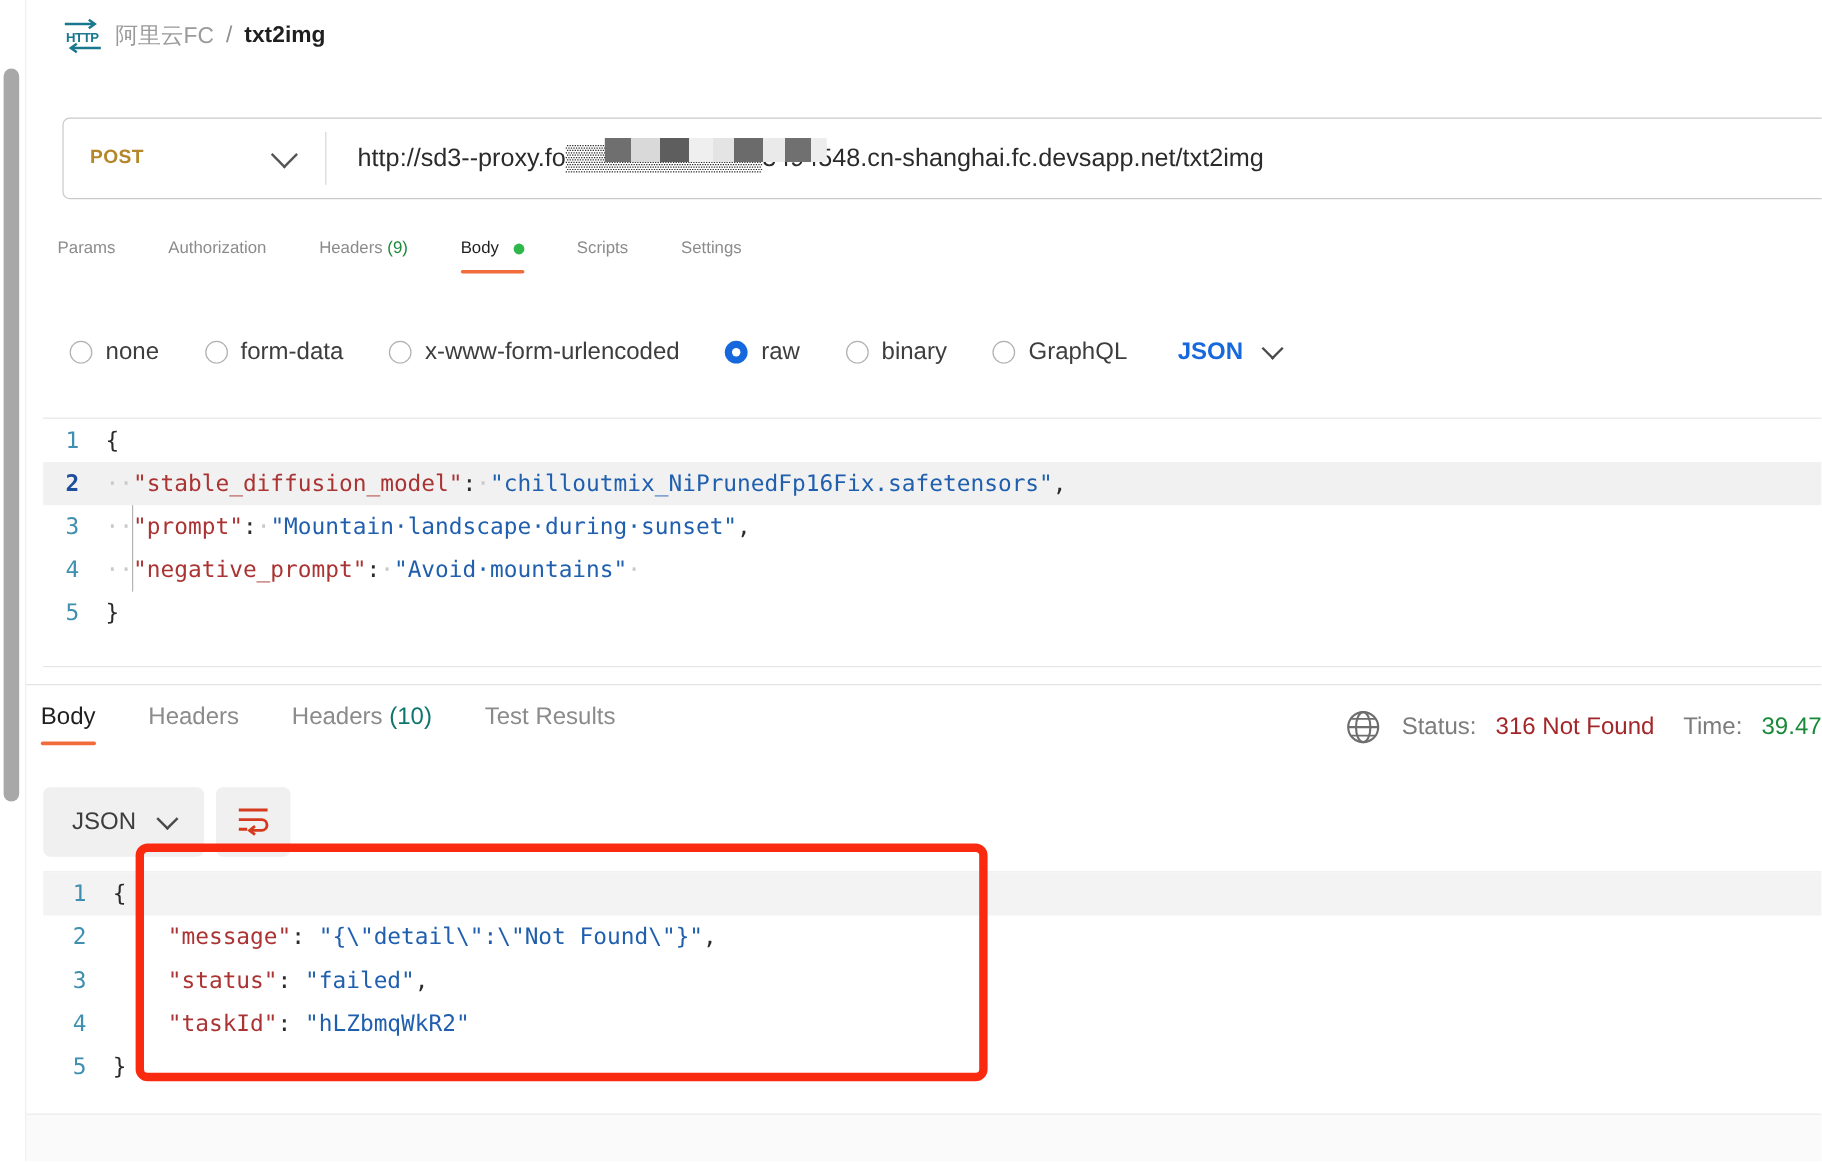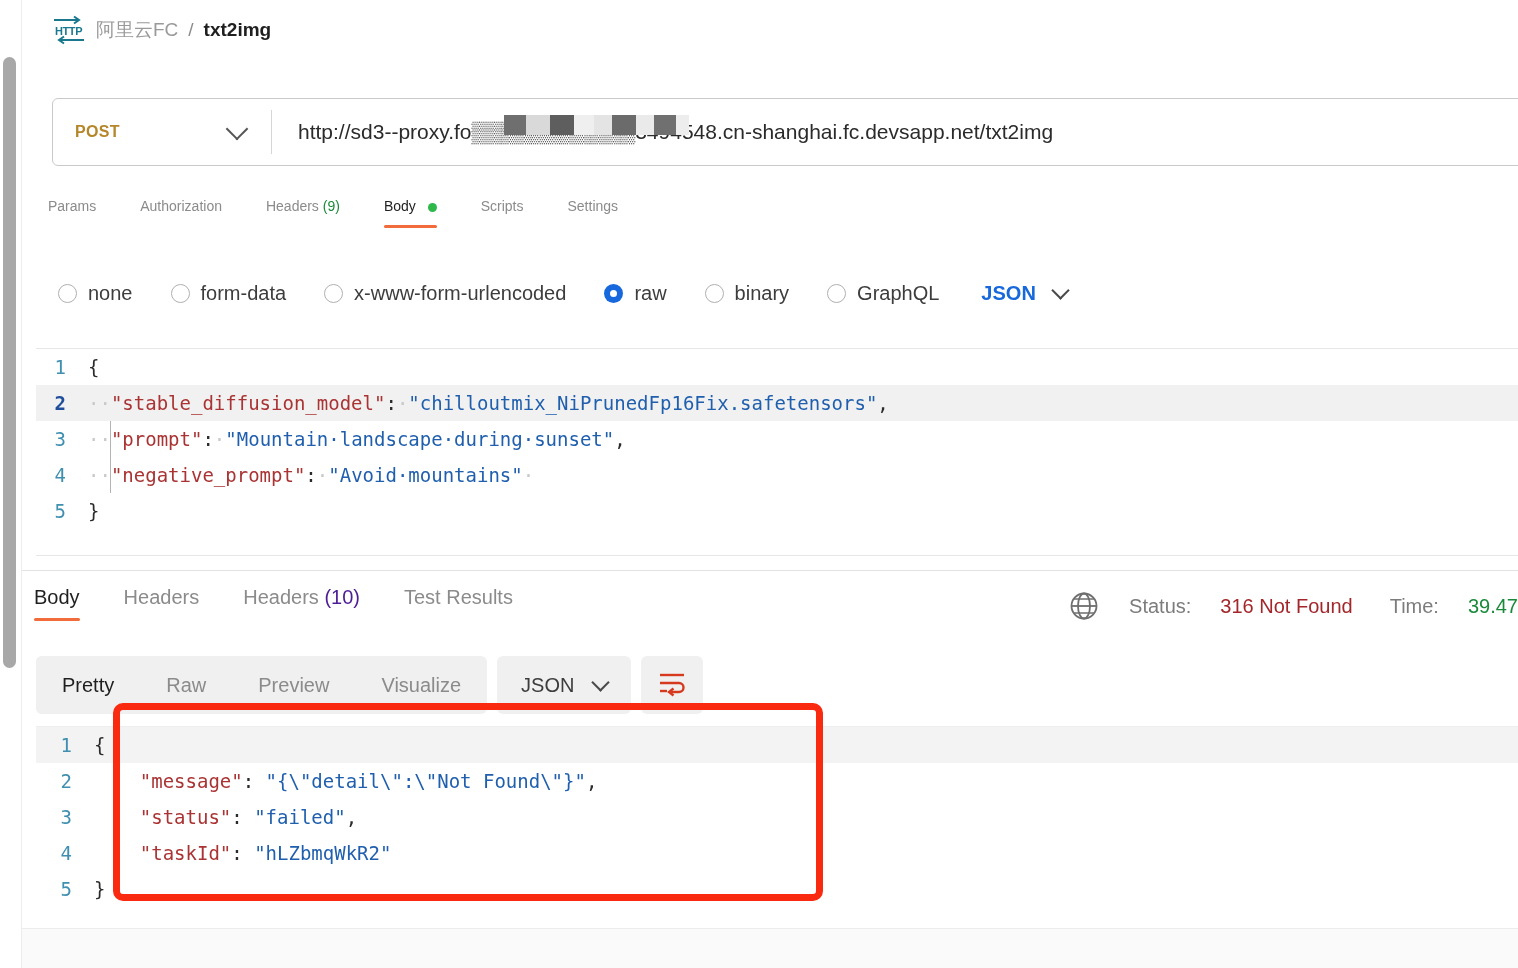--- a/index.html
+++ b/index.html
@@ -86,24 +86,24 @@
   .dot { color:#c9c9c9; }  
 
   
   #resp-divider { position:absolute; left:22px; top:570px; width:1496px; height:1px; background:#e2e2e2; }
   #resp-tabs { position:absolute; left:34px; top:586px; height:48px; display:flex; align-items:flex-start; }
   .stab { font-size:20px; color:#8b8b8b; padding:0 22px 12px 22px; position:relative; cursor:pointer; }
   .stab:first-child { padding-left:0; }
   .stab.active { color:#1f1f1f; }
   .stab.active::after { content:""; position:absolute; left:0; right:22px; bottom:0;
                         height:3px; background:#f26b3a; border-radius:2px; }
-  .stab .cnt { color:#4c1d95; }
+  .stab .cnt { color:#0f766e; }
 
   #resp-meta { position:absolute; right:0px; top:588px; height:36px; display:flex;
-               align-items:center; gap:29px; white-space:nowrap; }
+               align-items:center; gap:16px; white-space:nowrap; }
   .meta-lab { font-size:20px; color:#7c7c7c; }
   .meta-status { font-size:20px; color:#a3262a; }
   .meta-time { font-size:20px; color:#1a8a3a; }
 
   
   #fmt-bar { position:absolute; left:36px; top:656px; height:58px; display:flex; align-items:stretch; gap:10px; }
   #fmt-group { background:#f0f0f0; border-radius:6px; display:flex; align-items:center; padding:0; }
   .ftab { font-size:20px; color:#8b8b8b; padding:0 26px; height:58px;
           display:flex; align-items:center; cursor:pointer; border-radius:6px; }
   .ftab.active { color:#1f1f1f; background:#f0f0f0; font-weight:normal; }
@@ -283,34 +283,20 @@
       <line x1="6" y1="23" x2="26" y2="23" stroke="#6e6e6e" stroke-width="1.5"></line>
     </svg>
   </span>
   <span class="meta-lab">Status:</span>
   <span class="meta-status">316 Not Found</span>
   <span class="meta-lab" style="margin-left:8px;">Time:</span>
   <span class="meta-time">39.47</span>
 </div>
 
 <div id="fmt-bar">
-  <div id="fmt-group">
-    <div class="ftab active">
-      <span>Pretty</span>
-    </div>
-    <div class="ftab">
-      <span>Raw</span>
-    </div>
-    <div class="ftab">
-      <span>Preview</span>
-    </div>
-    <div class="ftab">
-      <span>Visualize</span>
-    </div>
-  </div>
   <div id="fmt-json">
     <span class="lbl">JSON</span>
     <span class="chev-sm"></span>
   </div>
   <div id="wrap-btn">
     <span>
       <svg width="32" height="28" viewBox="0 0 32 28">
         <line x1="4" y1="6" x2="28" y2="6" stroke="#d63a1e" stroke-width="2.4"></line>
         <path d="M4 14 H23 a4.5 4.5 0 0 1 0 9 H14" stroke="#d63a1e" stroke-width="2.4" fill="none"></path>
         <path d="M17.5 19.5 L13 23 L17.5 26.5" stroke="#d63a1e" stroke-width="2.4" fill="none"></path>

